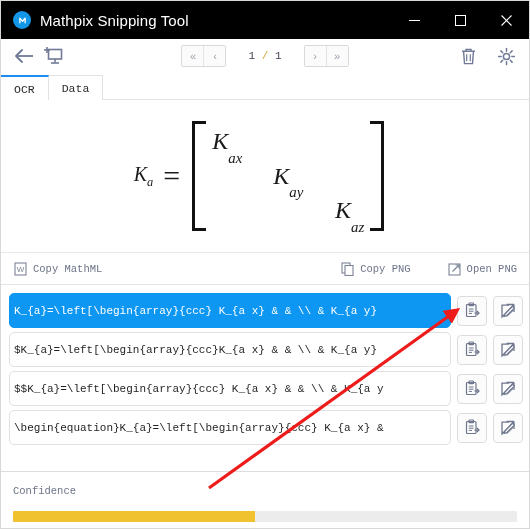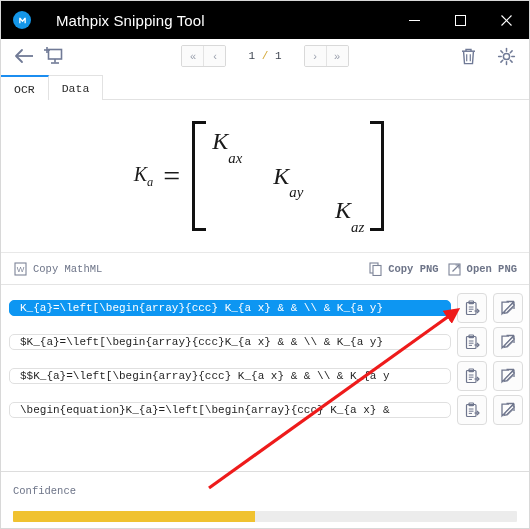--- a/index.html
+++ b/index.html
@@ -24,21 +24,20 @@
     overflow: hidden;
   }
 
   
   .titlebar {
     height: 38px;
     background: #000000;
     display: flex;
     align-items: center;
     position: relative;
-    gap: 16px;
   }
   .logo {
     width: 18px;
     height: 18px;
     margin-left: 12px;
     border-radius: 50%;
     background: #1496e8;
     display: flex;
     align-items: center;
     justify-content: center;
@@ -257,43 +256,42 @@
   .copy-item .ci {
     width: 15px; height: 15px;
     display: flex; align-items: center; justify-content: center;
     color: #7d8498;
   }
   .copy-item svg { display:block; }
   .copybar .right-group {
     margin-left: auto;
     display: flex;
     align-items: center;
-    gap: 8px;
-    font-weight: bold;
+    gap: 36px;
   }
 
   
   .results {
     padding: 8px 6px 6px 8px;
     box-sizing: border-box;
     height: 168px;
     background: #ffffff;
   }
   .res-row {
     display: flex;
     align-items: center;
     gap: 6px;
     margin-bottom: 4px;
   }
   .res-text {
     flex: 1;
-    height: 16px;
-    display: flex;
-    align-items: center;
-    padding: 0 10px;
+    height: 35px;
+    display: flex;
+    align-items: center;
+    padding: 0 4px;
     box-sizing: border-box;
     border: 1px solid #e0e0e0;
     border-radius: 5px;
     background: #ffffff;
     font-family: "Liberation Mono", monospace;
     font-size: 11px;
     color: #1f1f1f;
     white-space: nowrap;
     overflow: hidden;
   }

